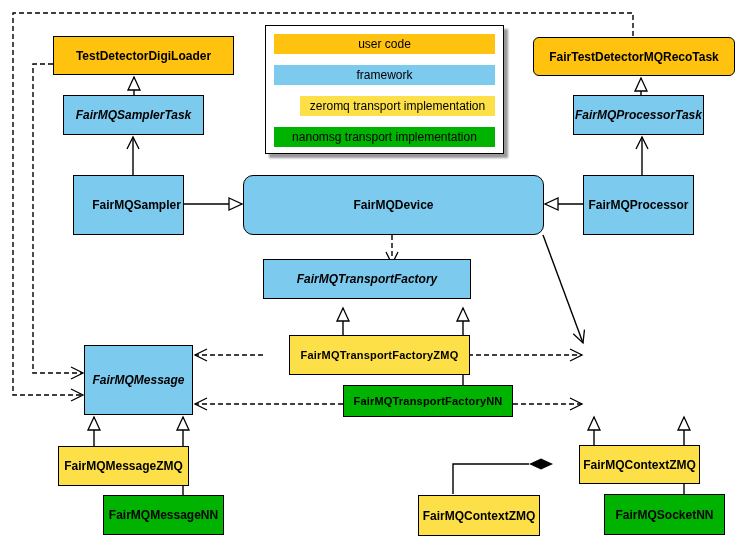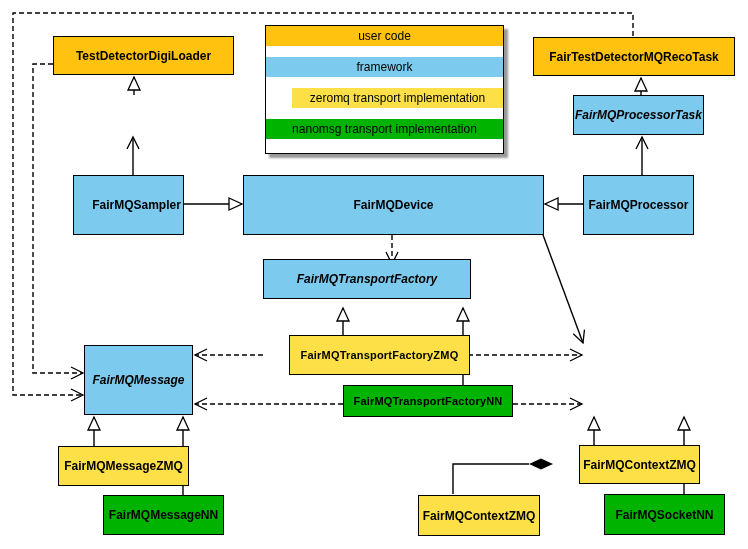--- a/index.html
+++ b/index.html
@@ -11,21 +11,21 @@
         font-weight:bold;font-size:12px;color:#000;text-align:center;white-space:nowrap;}
   .abstract{font-style:italic;}
   .tight{font-size:11px;letter-spacing:.2px;}
   .c-user{background:#FFC20E;}
   .c-fw{background:#7DCAEF;}
   .c-zmq{background:#fde047;margin-left:26px;}
   .c-nn{background:#00B300;}
   .legend{position:absolute;left:265px;top:25px;width:239px;height:129px;
           background:#fff;border:1.5px solid #000;box-sizing:border-box;
           box-shadow:4px 4px 2px rgba(0,0,0,.40);
-          display:flex;flex-direction:column;gap:11px;}
+          display:flex;flex-direction:column;gap:11px;padding:8px;}
   .legend .bar{flex:0 0 20px;height:20px;display:flex;align-items:center;justify-content:center;
                font-size:12px;color:#000;}
 </style>
 </head>
 <body>
 
 <div class="canvas">
 
   <svg class="edges" viewBox="0 0 748 549">
     <defs>
@@ -77,24 +77,25 @@
     </div>
     <div class="bar c-zmq">
       <span>zeromq transport implementation</span>
     </div>
     <div class="bar c-nn">
       <span>nanomsg transport implementation</span>
     </div>
   </div>
 
   <div class="node c-user" style="left:53px;top:36px;width:181px;height:39px;">TestDetectorDigiLoader</div>
-  <div class="node c-user" style="left:533px;top:37px;width:202px;height:39px;">FairTestDetectorMQRecoTask</div>
+  <div class="node c-user" style="left:533px;top:37px;width:202px;height:39px;border-radius:6px;">FairTestDetectorMQRecoTask</div>
+  <div class="node c-fw abstract" style="left:63px;top:95px;width:141px;height:40px;">FairMQSamplerTask</div>
   <div class="node c-fw abstract" style="left:573px;top:95px;width:131px;height:40px;">FairMQProcessorTask</div>
   <div class="node c-fw" style="left:73px;top:175px;width:111px;height:60px;padding-left:16px;">FairMQSampler</div>
-  <div class="node c-fw" style="left:243px;top:175px;width:301px;height:60px;">FairMQDevice</div>
+  <div class="node c-fw" style="left:243px;top:175px;width:301px;height:60px;border-radius:10px;">FairMQDevice</div>
   <div class="node c-fw" style="left:583px;top:175px;width:111px;height:60px;">FairMQProcessor</div>
   <div class="node c-fw abstract" style="left:263px;top:259px;width:208px;height:40px;">FairMQTransportFactory</div>
   <div class="node c-zmq tight" style="left:263px;top:335px;width:181px;height:40px;">FairMQTransportFactoryZMQ</div>
   <div class="node c-nn tight" style="left:343px;top:385px;width:170px;height:32px;">FairMQTransportFactoryNN</div>
   <div class="node c-fw abstract" style="left:84px;top:345px;width:109px;height:70px;">FairMQMessage</div>
   <div class="node c-zmq" style="left:32px;top:446px;width:131px;height:40px;">FairMQMessageZMQ</div>
   <div class="node c-nn" style="left:103px;top:495px;width:121px;height:40px;">FairMQMessageNN</div>
   <div class="node c-zmq" style="left:392px;top:495px;width:122px;height:41px;">FairMQContextZMQ</div>
   <div class="node c-zmq" style="left:553px;top:445px;width:121px;height:39px;">FairMQContextZMQ</div>
   <div class="node c-nn" style="left:604px;top:494px;width:121px;height:41px;">FairMQSocketNN</div>

